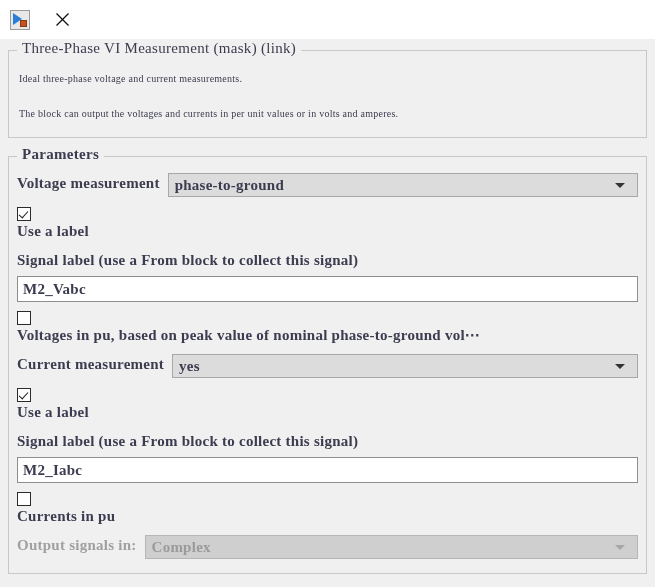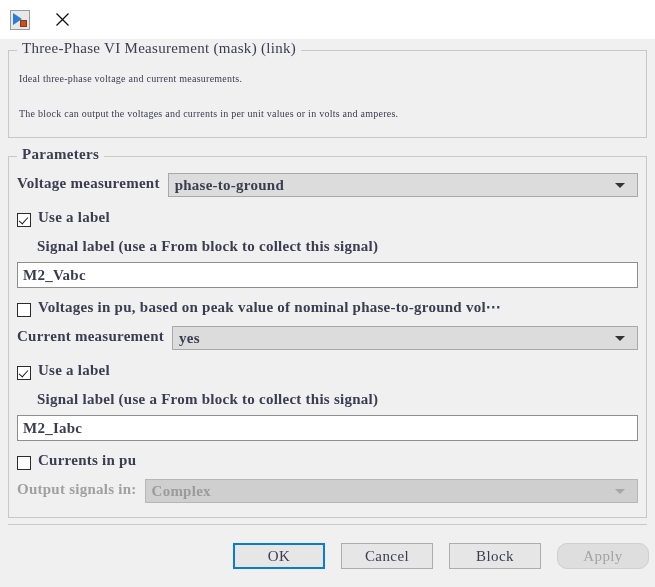--- a/index.html
+++ b/index.html
@@ -189,23 +189,24 @@
     border-top: 5px solid #333333;
     margin-right: 8px;
   }
   .combo.disabled { background: #cfcfcf; border-color: #b6b6b6; }
   .combo.disabled .combo-val { color: #9b9b9b; }
   .combo.disabled .arrow { border-top-color: #a6a6a6; }
 
   
   .cb-row {
     display: flex;
-    align-items: flex-end;
+    align-items: flex-start;
     margin-bottom: 9px;
     cursor: default;
+    flex-direction: column;
   }
   .cbox {
     width: 14px;
     height: 14px;
     flex: 0 0 14px;
     border: 1px solid #2b2b2b;
     background: #ffffff;
     box-sizing: border-box;
     margin-right: 7px;
     position: relative;
@@ -233,21 +234,21 @@
     align-items: center;
     padding: 0 5px;
     font-size: 15px;
     color: #3c3c50;
     letter-spacing: 0.25px;
     white-space: nowrap;
     overflow: hidden;
     cursor: text;
   }
 
-  .sublabel { margin-bottom: 6px; margin-left: 20px; }
+  .sublabel { margin-bottom: 6px; }
   .spacer-sm { height: 9px; }
 
   
   .footer-sep {
     height: 1px;
     background: #c8c8c8;
     margin: 0 8px;
   }
   .footer {
     height: 62px;

